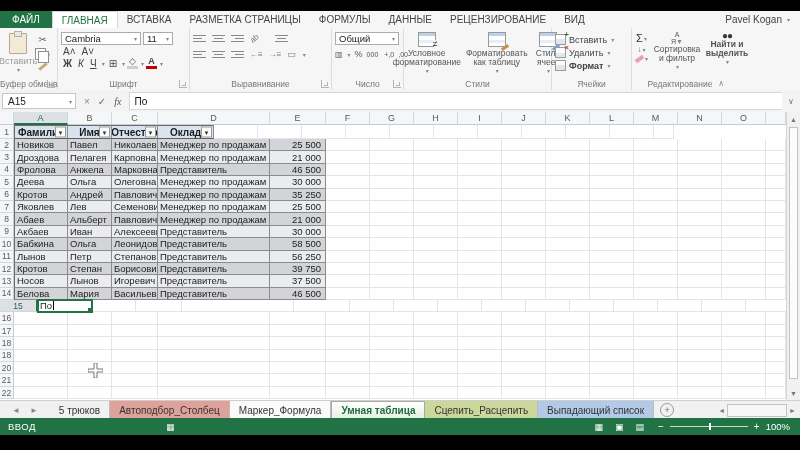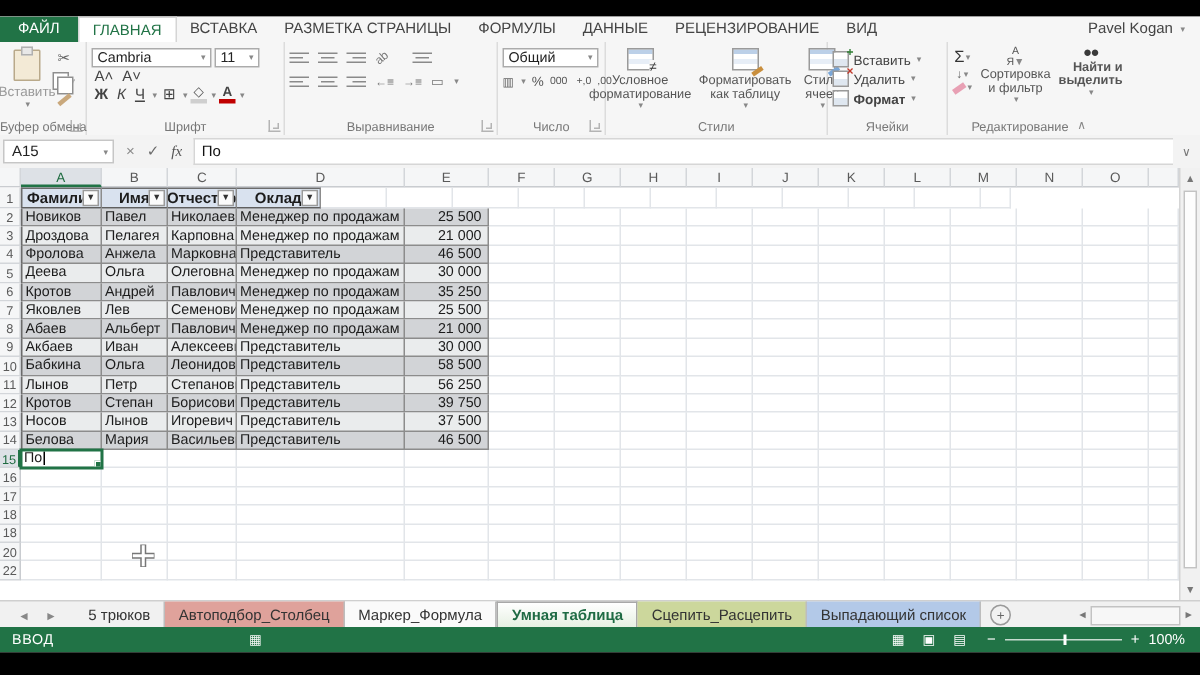--- a/index.html
+++ b/index.html
@@ -314,21 +314,21 @@
               <span class="ddm">▾</span>
             </span>
         </div>
         <div class="bigbtn" style="width:42px;padding-top:1px;">
           <span class="sortico">А<br>Я<span style="color:#888;">▼</span></span>
           <span>Сортировка и фильтр</span>
             <span class="ddm">▾</span>
         </div>
         <div class="bigbtn" style="width:34px;padding-top:1px;">
           <span class="binoc">●●</span>
-          <span style="font-weight:bold;text-align:right;">Найти и выделить</span>
+          <span style="font-weight:bold;">Найти и выделить</span>
             <span class="ddm">▾</span>
         </div>
       </div>
       <div class="glabel">Редактирование</div>
       <div class="chev-collapse">∧</div>
     </div>
   </div>
 
   <div class="fbar">
     <div class="namebox">
@@ -638,21 +638,21 @@
           <div class="cell" style="width: 44px; height: 100%;"></div>
           <div class="cell" style="width: 44px; height: 100%;"></div>
           <div class="cell" style="width: 44px; height: 100%;"></div>
           <div class="cell" style="width: 44px; height: 100%;"></div>
           <div class="cell" style="width: 44px; height: 100%;"></div>
           <div class="cell" style="width: 44px; height: 100%;"></div>
           <div class="cell" style="width: 44px; height: 100%;"></div>
           <div class="cell" style="width: 20px; height: 100%;"></div>
         </div>
         <div class="grow" style="height: 12.4px;">
-          <div class="rowhdr hl" style="width: 14px;">15</div>
+          <div class="rowhdr hl" style="width: 38px;">15</div>
           <div class="cell active" style="width: 54px; height: 100%;">
             <span>По</span>
             <span class="caret"></span>
             <span class="fillhandle"></span>
           </div>
           <div class="cell" style="width: 44px; height: 100%;"></div>
           <div class="cell" style="width: 46px; height: 100%;"></div>
           <div class="cell" style="width: 112px; height: 100%;"></div>
           <div class="cell" style="width: 56px; height: 100%;"></div>
           <div class="cell" style="width: 44px; height: 100%;"></div>
@@ -738,20 +738,39 @@
           <div class="cell" style="width: 44px; height: 100%;"></div>
           <div class="cell" style="width: 44px; height: 100%;"></div>
           <div class="cell" style="width: 44px; height: 100%;"></div>
           <div class="cell" style="width: 44px; height: 100%;"></div>
           <div class="cell" style="width: 44px; height: 100%;"></div>
           <div class="cell" style="width: 44px; height: 100%;"></div>
           <div class="cell" style="width: 20px; height: 100%;"></div>
         </div>
         <div class="grow" style="height: 12.4px; text-align: center;">
           <div class="rowhdr" style="width: 14px;">20</div>
+          <div class="cell" style="width: 54px; height: 100%;"></div>
+          <div class="cell" style="width: 44px; height: 100%;"></div>
+          <div class="cell" style="width: 46px; height: 100%;"></div>
+          <div class="cell" style="width: 112px; height: 100%;"></div>
+          <div class="cell" style="width: 56px; height: 100%;"></div>
+          <div class="cell" style="width: 44px; height: 100%;"></div>
+          <div class="cell" style="width: 44px; height: 100%;"></div>
+          <div class="cell" style="width: 44px; height: 100%;"></div>
+          <div class="cell" style="width: 44px; height: 100%;"></div>
+          <div class="cell" style="width: 44px; height: 100%;"></div>
+          <div class="cell" style="width: 44px; height: 100%;"></div>
+          <div class="cell" style="width: 44px; height: 100%;"></div>
+          <div class="cell" style="width: 44px; height: 100%;"></div>
+          <div class="cell" style="width: 44px; height: 100%;"></div>
+          <div class="cell" style="width: 44px; height: 100%;"></div>
+          <div class="cell" style="width: 20px; height: 100%;"></div>
+        </div>
+        <div class="grow" style="height: 12.4px;">
+          <div class="rowhdr" style="width: 14px;">21</div>
           <div class="cell" style="width: 54px; height: 100%;"></div>
           <div class="cell" style="width: 44px; height: 100%;"></div>
           <div class="cell" style="width: 46px; height: 100%;"></div>
           <div class="cell" style="width: 112px; height: 100%;"></div>
           <div class="cell" style="width: 56px; height: 100%;"></div>
           <div class="cell" style="width: 44px; height: 100%;"></div>
           <div class="cell" style="width: 44px; height: 100%;"></div>
           <div class="cell" style="width: 44px; height: 100%;"></div>
           <div class="cell" style="width: 44px; height: 100%;"></div>
           <div class="cell" style="width: 44px; height: 100%;"></div>

